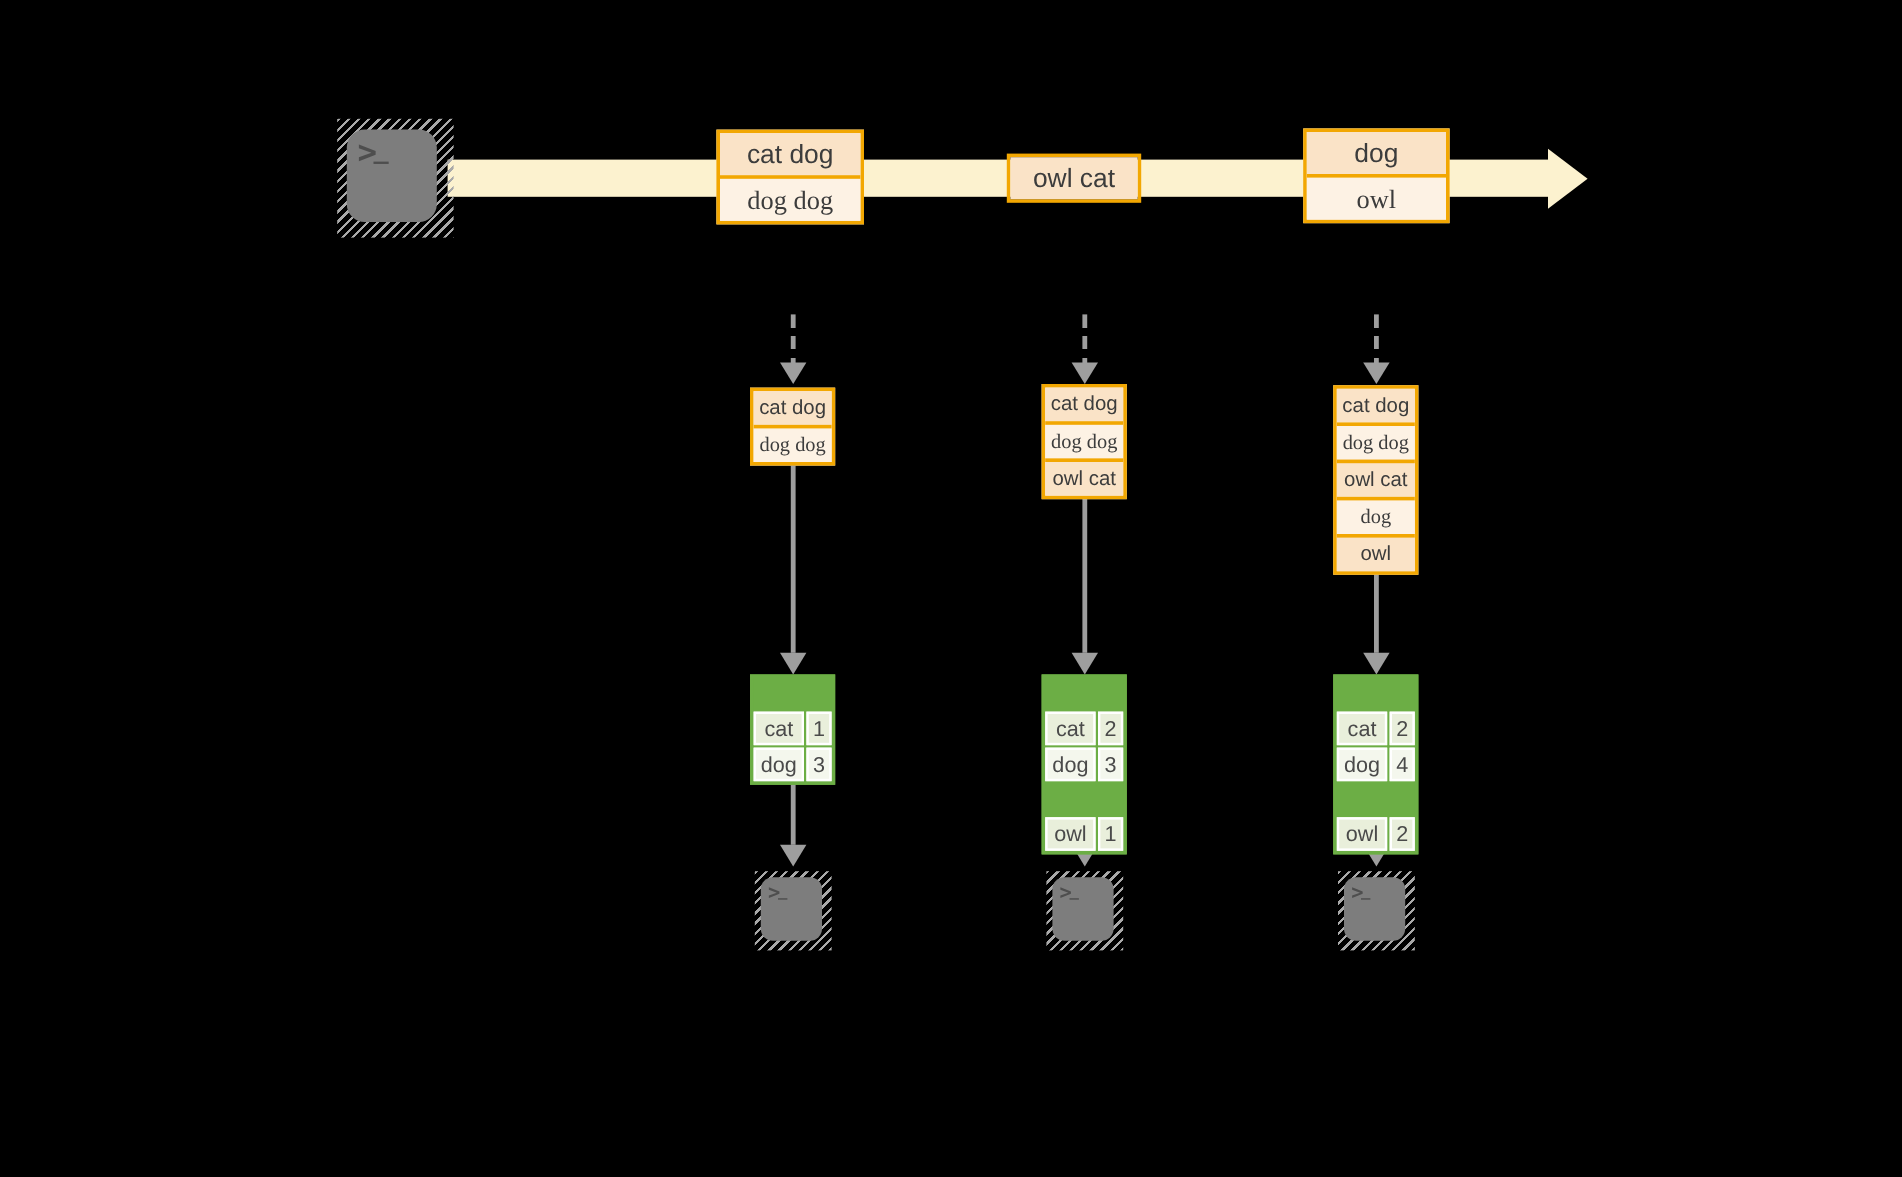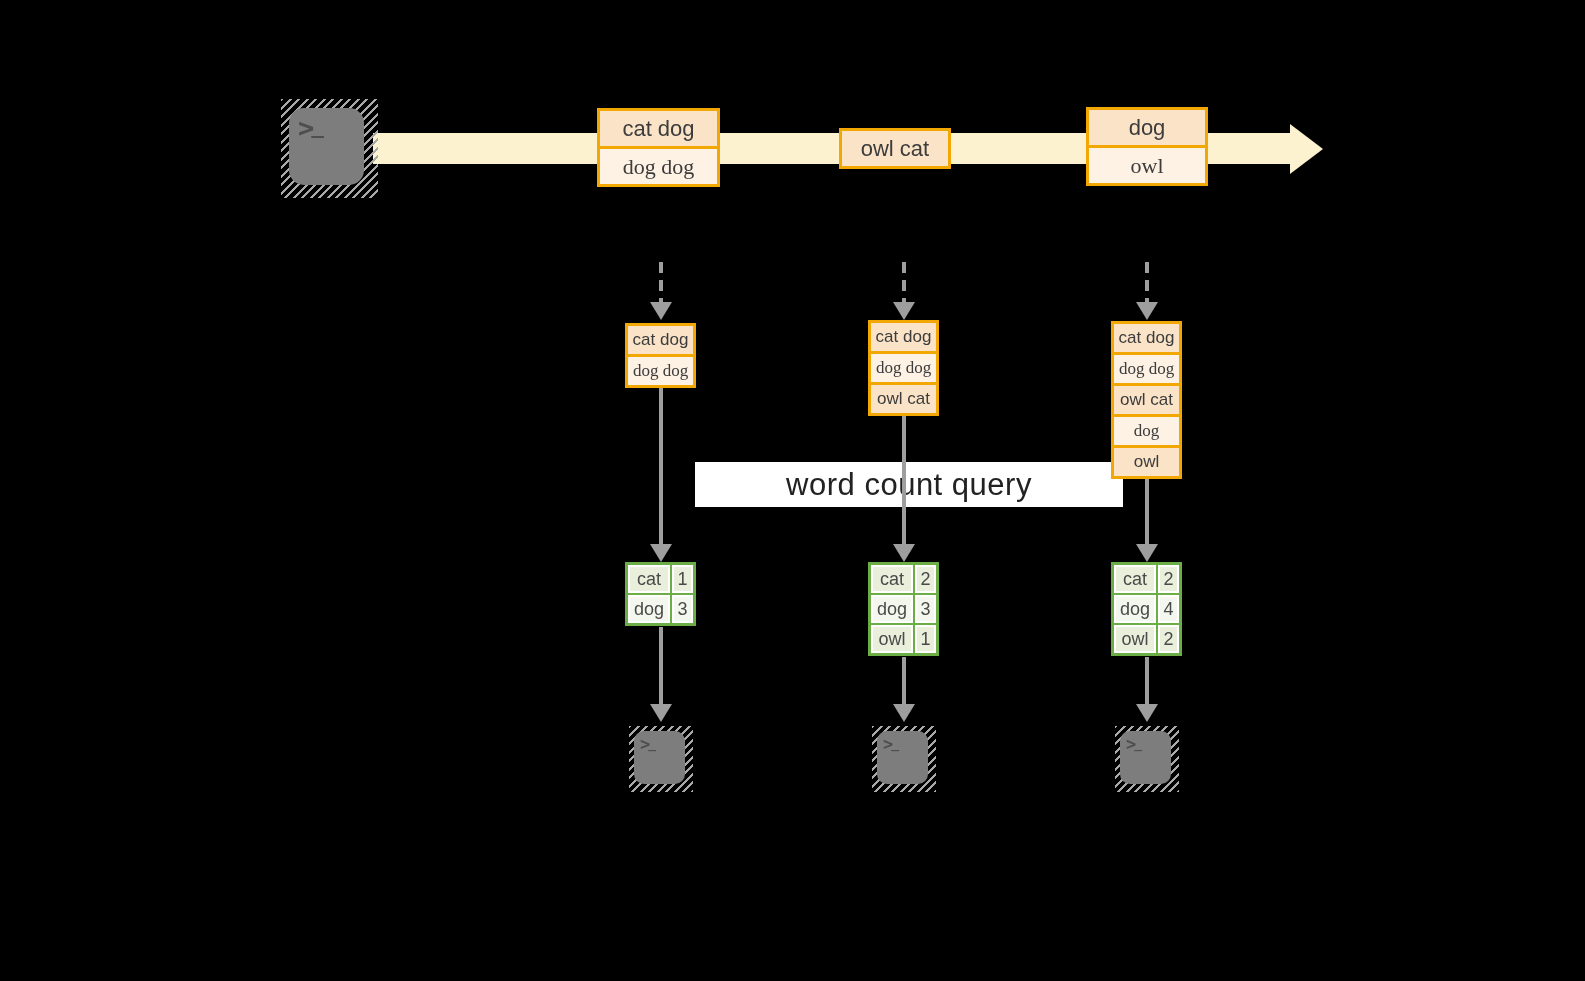--- a/index.html
+++ b/index.html
@@ -103,21 +103,21 @@
     position:absolute;z-index:3;border:3px solid var(--green-border);
     background:var(--green-border);display:flex;flex-direction:column;gap:2px;
   }
   .trow{display:flex;gap:2px;}
   .cell{
     border:2px solid var(--white);height:24px;display:flex;align-items:center;justify-content:center;
     font-size:18px;color:#4A4A4A;
   }
   .cell.word{width:38px;}
   .cell.num{width:17px;}
-  .gdark{background:var(--green-cell-dark);}
+  .gdark{background:var(--green-cell-dark);margin-top:28px;}
   .glight{background:var(--green-cell-light);}
 </style>
 </head>
 <body>
 
 <div class="canvas">
 
   <div class="term" style="left:281px;top:99px;width:97px;height:99px">
     <div class="term-inner">
       <div class="term-glyph"><span>&gt;</span><span class="cursor">_</span></div>
@@ -156,23 +156,20 @@
     <div class="srow fill-dark">owl cat</div>
   </div>
   <div class="stack" style="left:1111px;top:321px;width:65px">
     <div class="srow fill-dark">cat dog</div>
     <div class="srow fill-light">dog dog</div>
     <div class="srow fill-dark">owl cat</div>
     <div class="srow fill-light">dog</div>
     <div class="srow fill-dark">owl</div>
   </div>
 
-  <div class="query-band">
-    <span>word count query</span>
-  </div>
 
   <div class="line" style="left:659px;top:388px;height:156px"></div>
   <div class="ahead" style="left:650px;top:544px"></div>
   <div class="line" style="left:902px;top:415px;height:129px"></div>
   <div class="ahead" style="left:893px;top:544px"></div>
   <div class="line" style="left:1145px;top:478px;height:66px"></div>
   <div class="ahead" style="left:1136px;top:544px"></div>
 
   <div class="wtable" style="left:625px;top:562px">
     <div class="trow">

